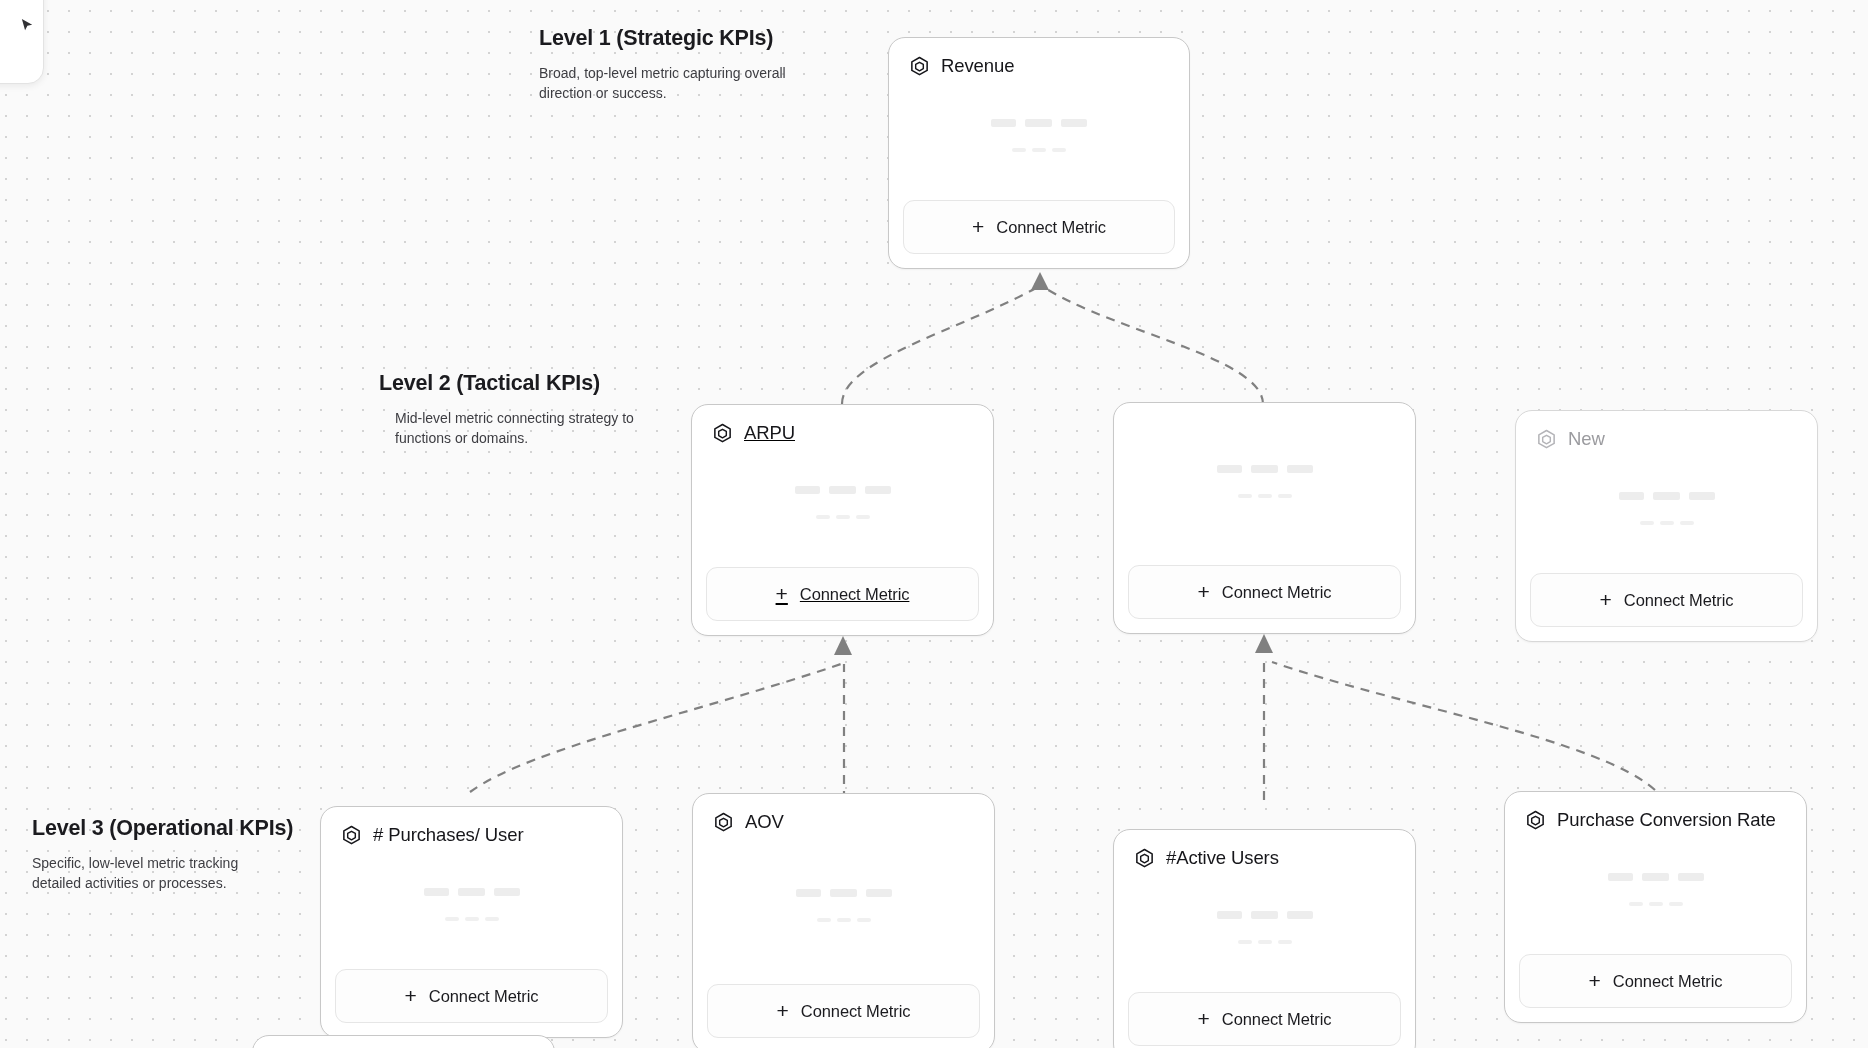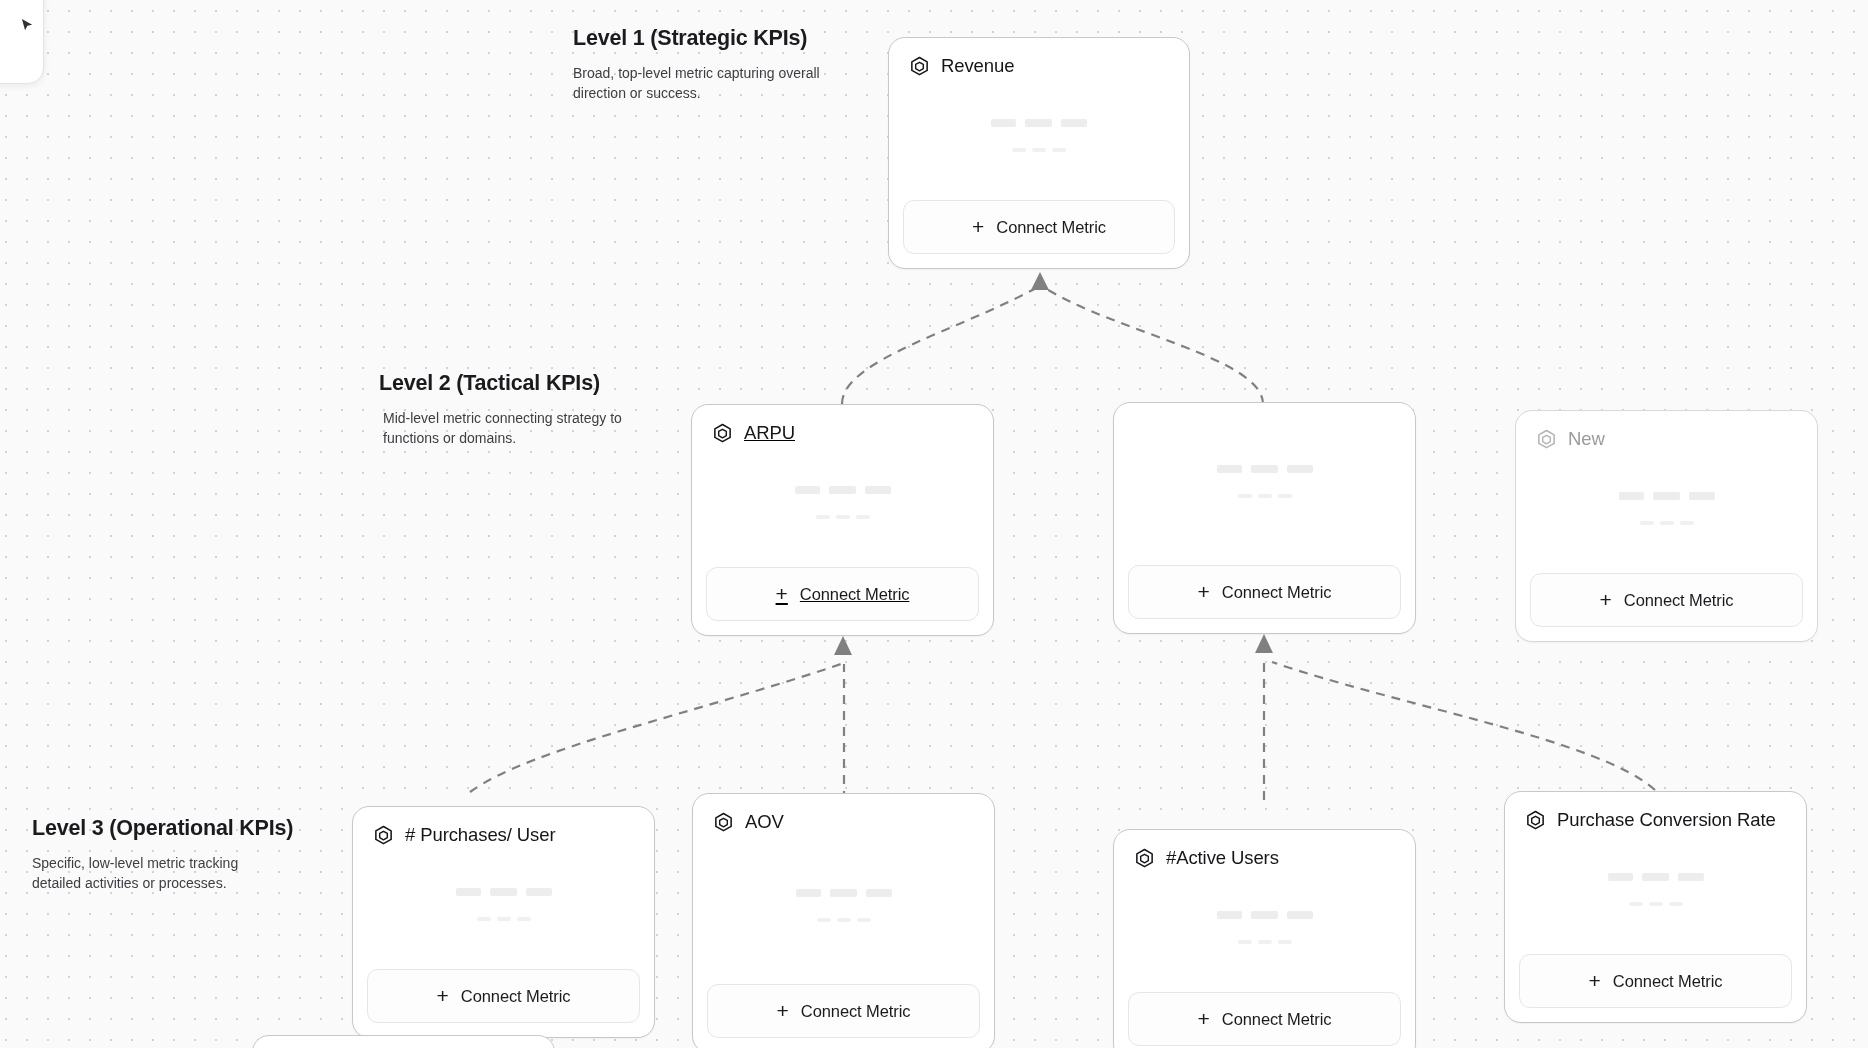--- a/index.html
+++ b/index.html
@@ -52,25 +52,25 @@
     white-space: nowrap;
   }
   .level-desc {
     margin-top: 13px;
     font-size: 14px;
     line-height: 1.42;
     color: #3d3d42;
     max-width: 260px;
   }
 
-  #label-l1 { left: 573px; top: 26px; }
+  #label-l1 { left: 539px; top: 26px; }
   #label-l2 { left: 379px; top: 371px; }
   #label-l3 { left: 32px; top: 768px; margin-top: 48px; }
   #label-l2 .level-desc, #label-l3 .level-desc { max-width: 250px; }
-  #label-l2 .level-desc { margin-left: 4px; }
+  #label-l2 .level-desc { margin-left: 16px; }
 
   
   .card {
     position: absolute;
     z-index: 2;
     background: #ffffff;
     border: 1.4px solid #c8c8c8;
     border-radius: 17px;
     display: flex;
     flex-direction: column;
@@ -304,21 +304,21 @@
             <span class="skel s"></span>
             <span class="skel s"></span>
             <span class="skel s"></span>
           </div>
         </div>
         <div class="connect-btn">
           <span class="connect-plus">+</span>
           <span class="connect-label">Connect Metric</span>
         </div>
       </div>
-      <div class="card" style="left: 320px; top: 806px; width: 303px; height: 232px; margin-left: 32px;">
+      <div class="card" style="left: 320px; top: 806px; width: 303px; height: 232px;">
         <div class="card-header">
           <svg class="card-icon" viewBox="0 0 22 22">
             <path d="M11 1.6 L19 6.1 L19 15.1 L11 19.6 L3 15.1 L3 6.1 Z" fill="none" stroke="#16161a" stroke-width="1.6" stroke-linejoin="round"></path>
             <path d="M11 6.6 L15 8.9 L15 13.2 L11 15.5 L7 13.2 L7 8.9 Z" fill="none" stroke="#16161a" stroke-width="1.5" stroke-linejoin="round"></path>
           </svg>
           <div class="card-title"># Purchases/ User</div>
         </div>
         <div class="card-body">
           <div class="skel-row">
             <span class="skel w1"></span>

